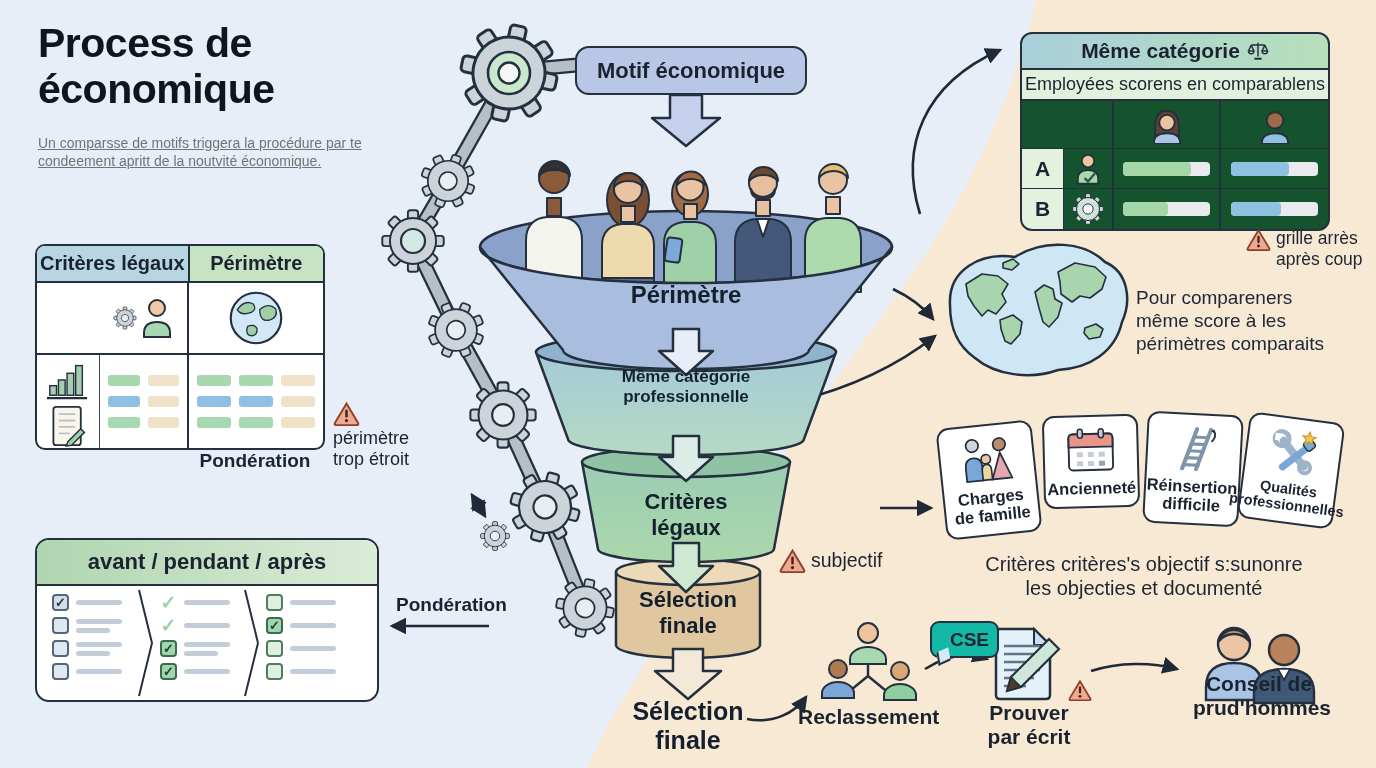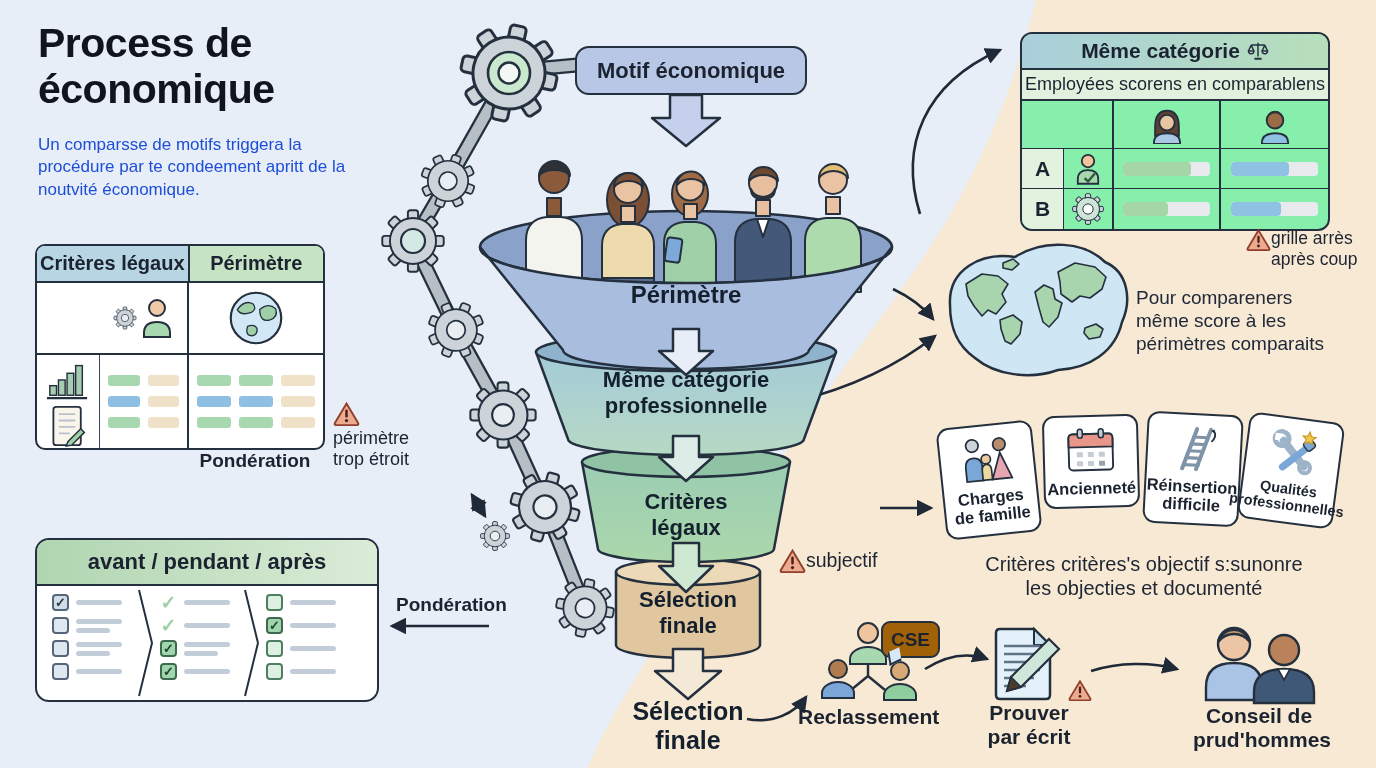--- a/index.html
+++ b/index.html
@@ -5,21 +5,21 @@
   html,body{margin:0;padding:0;background:#cfd8e3;}
   #stage{position:relative;width:1376px;height:768px;overflow:hidden;
          font-family:"Liberation Sans",sans-serif;color:#1b2330;background:#e7eef8;}
   .abs{position:absolute;}
   svg{display:block;}
   #scene{position:absolute;left:0;top:0;z-index:1;}
   .ov{position:absolute;z-index:2;}
 
   
   .title{left:38px;top:20px;width:330px;font-size:41px;font-weight:800;line-height:1.13;letter-spacing:-0.5px;color:#10141c;}
-  .subtitle{left:38px;top:134px;width:338px;font-size:17px;line-height:1.32;color:#1d4ed8;}
+  .subtitle{left:38px;top:134px;width:338px;font-size:14px;line-height:1.32;color:#737373;text-decoration:underline;}
 
   
   .ltable{left:35px;top:244px;width:286px;background:#fff;border:2.5px solid #25303f;border-radius:10px;overflow:hidden;}
   .ltable .hrow{display:flex;height:35px;border-bottom:2px solid #25303f;}
   .ltable .hcell{display:flex;align-items:center;justify-content:center;font-weight:700;font-size:20px;}
   .ltable .hcell.c1{width:53%;background:#b7d5e3;border-right:2px solid #25303f;}
   .ltable .hcell.c2{width:47%;background:#c6e3c3;}
   .ltable .irow{display:flex;height:70px;}
   .ltable .icell1{width:53%;border-right:2px solid #25303f;display:flex;align-items:center;justify-content:flex-end;gap:8px;padding-right:10px;box-sizing:border-box;}
   .ltable .icell2{width:47%;display:flex;align-items:center;justify-content:center;}
@@ -27,21 +27,21 @@
   .ltable .bcell1{width:53%;border-right:2px solid #25303f;display:flex;}
   .ltable .iconcol{width:62px;border-right:1.5px solid #3a4452;display:flex;flex-direction:column;align-items:center;justify-content:center;gap:4px;}
   .ltable .bars{flex:1;display:flex;flex-direction:column;justify-content:center;gap:10px;padding:0 8px;}
   .ltable .bcell2{width:47%;display:flex;flex-direction:column;justify-content:center;gap:10px;padding:0 8px;box-sizing:border-box;}
   .mini-row{display:flex;gap:8px;}
   .mini-bar{height:11px;border-radius:3px;flex:1;}
   .mb-green{background:#a7d8b0;} .mb-blue{background:#8fbfe3;} .mb-beige{background:#f0e2c8;}
   .ltable-caption{left:190px;top:450px;width:130px;text-align:center;font-weight:700;font-size:19px;}
 
   
-  .warn{display:flex;align-items:flex-start;}
+  .warn{display:flex;align-items:flex-start;gap:5px;}
   .warn .txt{font-size:18px;line-height:1.18;color:#1d2532;}
   .warn svg{flex:0 0 auto;}
 
   
   .timeline{left:35px;top:538px;width:340px;background:#fff;border:2.5px solid #25303f;border-radius:14px;overflow:hidden;}
   .timeline .thead{height:44px;display:flex;align-items:center;justify-content:center;background:linear-gradient(90deg,#afd5b0,#dbecd7);
     border-bottom:2px solid #25303f;font-weight:700;font-size:22px;}
   .timeline .tbody{position:relative;height:114px;display:flex;}
   .tcol{position:absolute;top:8px;display:flex;flex-direction:column;gap:6px;}
   .tcol.c1{left:15px;width:92px;} .tcol.c2{left:123px;width:94px;} .tcol.c3{left:229px;width:100px;}
@@ -61,21 +61,21 @@
   .pond-label{left:396px;top:594px;font-weight:700;font-size:19px;}
 
   
   .flabel{text-align:center;font-weight:700;color:#15202e;}
 
   
   .motif{left:575px;top:46px;width:228px;height:45px;background:#b9c7e6;border:2.5px solid #25303f;border-radius:14px;
          display:flex;align-items:center;justify-content:center;font-weight:700;font-size:22px;}
 
   
-  .rtable{left:1020px;top:32px;width:306px;background:#86efac;border:2.5px solid #25303f;border-radius:12px;overflow:hidden;}
+  .rtable{left:1020px;top:32px;width:306px;background:#14532d;border:2.5px solid #25303f;border-radius:12px;overflow:hidden;}
   .rtable .trow{height:34px;display:flex;align-items:center;justify-content:center;gap:7px;
     background:linear-gradient(90deg,#a9cfdb,#b7dfba);border-bottom:2px solid #25303f;font-weight:700;font-size:21px;}
   .rtable .srow{height:29px;display:flex;align-items:center;justify-content:center;background:#e2f1de;
     border-bottom:2px solid #25303f;font-size:18px;}
   .rtable .grid{display:grid;grid-template-columns:42px 50px 1fr 1fr;}
   .rtable .cell{border-bottom:1.5px solid #25303f;display:flex;align-items:center;justify-content:center;box-sizing:border-box;}
   .rtable .row-av{height:48px;} .rtable .row-ab{height:40px;}
   .rtable .lab{background:#e3f1df;font-weight:700;font-size:21px;border-right:1.5px solid #25303f;}
   .rtable .ico{border-right:2px solid #25303f;}
   .rtable .coldiv{border-right:2px solid #25303f;}
@@ -86,22 +86,22 @@
   .mapnote{left:1136px;top:286px;width:200px;font-size:19px;line-height:1.22;color:#20293a;}
 
   
   .card{position:absolute;width:96px;background:#fff;border:2.5px solid #25303f;border-radius:12px;z-index:2;
         display:flex;flex-direction:column;align-items:center;padding:10px 4px 9px;box-sizing:border-box;gap:6px;}
   .card .clabel{font-weight:700;font-size:16.5px;text-align:center;line-height:1.12;}
   .card.c4 .clabel{font-size:14.5px;}
   .criteria-caption{left:978px;top:552px;width:332px;text-align:center;font-size:20px;line-height:1.22;color:#1d2532;}
 
   
-  .cse{left:881px;top:621px;width:55px;height:33px;background:#a16207;border:2px solid #25303f;border-radius:9px;
-       display:flex;align-items:center;justify-content:center;font-weight:700;font-size:19px;}
+  .cse{left:930px;top:621px;width:55px;height:33px;background:#14b8a6;border:2px solid #25303f;border-radius:9px;
+       display:flex;align-items:center;justify-content:center;font-weight:700;font-size:19px;padding-left:10px;}
   .cse::after{content:"";position:absolute;left:5px;bottom:-7px;width:11px;height:11px;background:#d4e8f6;
        border-left:2px solid #25303f;border-bottom:2px solid #25303f;transform:rotate(-25deg) skewX(-15deg);}
   .steplabel{font-weight:700;font-size:21px;text-align:center;line-height:1.15;}
 </style>
 </head>
 <body>
 
 <div id="stage">
 
   <svg id="scene" width="1376" height="768" viewBox="0 0 1376 768">
@@ -461,21 +461,21 @@
         </div>
     </div>
   </div>
 
 
   <div class="ov pond-label">Pondération</div>
 
   <div class="ov motif">Motif économique</div>
 
   <div class="ov flabel" style="left:586px;top:281px;width:200px;font-size:24px;">Périmètre</div>
-  <div class="ov flabel" style="left:571px;top:367px;width:230px;font-size:22px;line-height:1.18;">Même catégorie professionnelle</div>
+  <div class="ov flabel" style="left:571px;top:367px;width:230px;font-size:17px;line-height:1.18;">Même catégorie professionnelle</div>
   <div class="ov flabel" style="left:631px;top:489px;width:110px;font-size:22px;line-height:1.18;">Critères légaux</div>
   <div class="ov flabel" style="left:628px;top:587px;width:120px;font-size:22px;line-height:1.18;">Sélection finale</div>
   <div class="ov flabel" style="left:623px;top:697px;width:130px;font-size:25px;line-height:1.14;">Sélection finale</div>
 
   <div class="ov rtable">
     <div class="trow">
       <span>Même catégorie</span>
       <svg width="22" height="20" viewBox="0 0 24 22">
         <g stroke="#25303f" stroke-width="1.6" fill="none">
           <path d="M12 2 V17 M4.5 4.5 H19.5 M4.5 4.5 L1.5 11 M4.5 4.5 L7.5 11 M19.5 4.5 L16.5 11 M19.5 4.5 L22.5 11"></path>
@@ -613,21 +613,21 @@
       <path d="M12 2.2 L22.2 19.2 Q23.4 21.3 20.8 21.3 L3.2 21.3 Q0.6 21.3 1.8 19.2 Z" fill="#ecaa90" stroke="#8f3f2a" stroke-width="1.7"></path>
       <rect x="10.9" y="7.5" width="2.2" height="7" rx="1.1" fill="#4a1f16"></rect>
         <circle cx="12" cy="17.3" r="1.4" fill="#4a1f16"></circle>
     </svg>
     <div class="txt" style="font-size:19.5px;margin-top:1px;">subjectif</div>
   </div>
 
   <div class="ov cse">CSE</div>
   <div class="ov steplabel" style="left:798px;top:705px;width:135px;">Reclassement</div>
   <div class="ov steplabel" style="left:983px;top:701px;width:92px;">Prouver par écrit</div>
-  <div class="ov steplabel" style="left:1193px;top:704px;width:132px;">Conseil de prud'hommes</div>
+  <div class="ov steplabel" style="left:1193px;top:672px;width:132px;">Conseil de prud'hommes</div>
 
   <div class="ov" style="left:1068px;top:679px;width:110px;">
     <svg width="24" height="22" viewBox="0 0 24 22">
       <path d="M12 2.2 L22.2 19.2 Q23.4 21.3 20.8 21.3 L3.2 21.3 Q0.6 21.3 1.8 19.2 Z" fill="#ecaa90" stroke="#8f3f2a" stroke-width="1.7"></path>
       <rect x="10.9" y="7.5" width="2.2" height="7" rx="1.1" fill="#4a1f16"></rect>
         <circle cx="12" cy="17.3" r="1.4" fill="#4a1f16"></circle>
     </svg>
   </div>
 
 </div>

